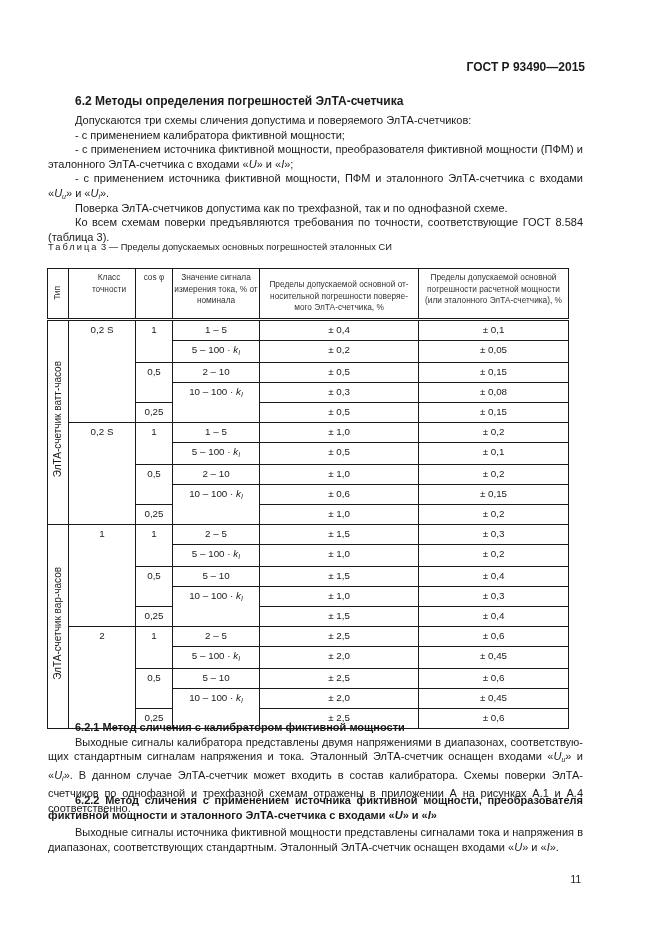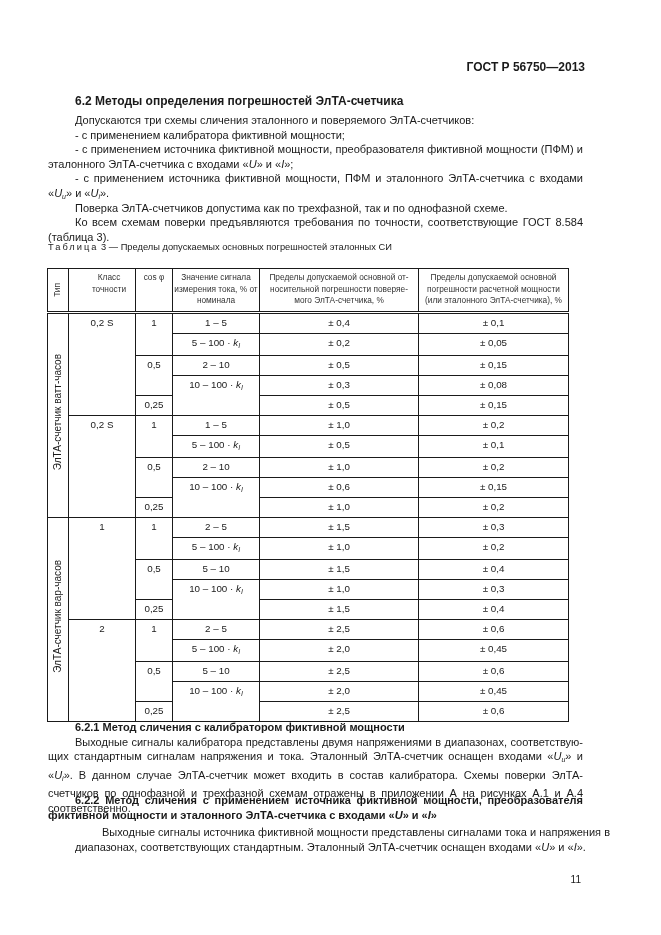--- a/index.html
+++ b/index.html
@@ -20,25 +20,25 @@
   .rot-h { writing-mode:vertical-rl; transform:rotate(180deg); font-size:8.3px; }
   td.typecell { vertical-align:middle !important; }
   .sub { font-size:7px; vertical-align:-2px; font-style:italic; }
   i { font-style:italic; }
   .b { font-weight:bold; }
   .pagenum { position:absolute; right:80px; top:874px; font-size:10px; }
 </style>
 </head>
 <body>
 
-<div class="page-header">ГОСТ Р 56750—2013</div>
+<div class="page-header">ГОСТ Р 93490—2015</div>
 
 <div class="sec-title">6.2 Методы определения погрешностей ЭлТА-счетчика</div>
 
-<div class="para indent" style="top:113px;">Допускаются три схемы сличения эталонного и поверяемого ЭлТА-счетчиков:</div>
+<div class="para indent" style="top:113px;">Допускаются три схемы сличения допустима и поверяемого ЭлТА-счетчиков:</div>
 <div class="para indent" style="top:127.6px;">- с применением калибратора фиктивной мощности;</div>
 <div class="para indent" style="top:142.2px;"><span>- с применением источника фиктивной мощности, преобразователя фиктивной мощности (ПФМ) и эталонного ЭлТА-счетчика с входами «</span><i>U</i><span>» и «</span><i>I</i><span>»;</span></div>
 <div class="para indent" style="top:171.4px;"><span>- с применением источника фиктивной мощности, ПФМ и эталонного ЭлТА-счетчика с входами «</span><i>U</i><span class="sub">u</span><span>» и «</span><i>U</i><span class="sub">i</span><span>».</span></div>
 <div class="para indent" style="top:200.6px;">Поверка ЭлТА-счетчиков допустима как по трехфазной, так и по однофазной схеме.</div>
 <div class="para indent" style="top:215.2px;">Ко всем схемам поверки предъявляются требования по точности, соответствующие ГОСТ 8.584 (таблица 3).</div>
 
 <div class="tcap"><span class="sp">Таблица</span><span> 3 — Пределы допускаемых основных погрешностей эталонных СИ</span></div>
 
 <table class="main" id="tbl">
   <colgroup>
@@ -48,21 +48,21 @@
       <col style="width:87px">
       <col style="width:159px">
       <col style="width:150px">
   </colgroup>
   <thead>
     <tr>
       <th style="vertical-align:middle;"><span class="rot-h">Тип</span></th>
       <th style="padding-left:14px;">Класс точности</th>
       <th>cos φ</th>
       <th>Значение сигнала измерения тока, % от номинала</th>
-      <th style="padding:3px 6px 0;">Пределы допускаемой основной от-носительной погрешности поверяе-мого ЭлТА-счетчика, %</th>
+      <th style="padding:10px 6px 0;">Пределы допускаемой основной от-носительной погрешности поверяе-мого ЭлТА-счетчика, %</th>
       <th style="padding:3px 3px 0;margin-top:36px;">Пределы допускаемой основной погрешности расчетной мощности (или эталонного ЭлТА-счетчика), %</th>
     </tr>
   </thead>
   <tbody id="tbody">
       <tr>
         <td rowspan="10" class="typecell"><span class="rot">ЭлТА-счетчик ватт-часов</span></td>
         <td rowspan="5">0,2 S</td>
         <td rowspan="2">1</td>
         <td><span>1 – 5</span></td>
         <td>± 0,4</td>
@@ -174,15 +174,15 @@
         <td>± 2,5</td>
         <td>± 0,6</td>
       </tr>
     </tbody>
 </table>
 
 <div class="para" style="top:720px; left:75px; width:508px;"><span class="b">6.2.1 Метод сличения с калибратором фиктивной мощности</span></div>
 <div class="para indent" style="top:734.6px;"><span>Выходные сигналы калибратора представлены двумя напряжениями в диапазонах, соответствую-щих стандартным сигналам напряжения и тока. Эталонный ЭлТА-счетчик оснащен входами «</span><i>U</i><span class="sub">u</span><span>» и «</span><i>U</i><span class="sub">i</span><span>». В данном случае ЭлТА-счетчик может входить в состав калибратора. Схемы поверки ЭлТА-счетчиков по однофазной и трехфазной схемам отражены в приложении А на рисунках А.1 и А.4 соответственно.</span></div>
 
 <div class="para indent b" style="top:793px;"><span>6.2.2 Метод сличения с применением источника фиктивной мощности, преобразователя фиктивной мощности и эталонного ЭлТА-счетчика с входами «</span><i>U</i><span>» и «</span><i>I</i><span>»</span></div>
-<div class="para indent" style="top:825px;margin-left:27px;"><span>Выходные сигналы источника фиктивной мощности представлены сигналами тока и напряжения в диапазонах, соответствующих стандартным. Эталонный ЭлТА-счетчик оснащен входами «</span><i>U</i><span>» и «</span><i>I</i><span>».</span></div>
+<div class="para indent" style="top:825px;"><span>Выходные сигналы источника фиктивной мощности представлены сигналами тока и напряжения в диапазонах, соответствующих стандартным. Эталонный ЭлТА-счетчик оснащен входами «</span><i>U</i><span>» и «</span><i>I</i><span>».</span></div>
 
 <div class="pagenum">11</div>
 
 </body></html>

